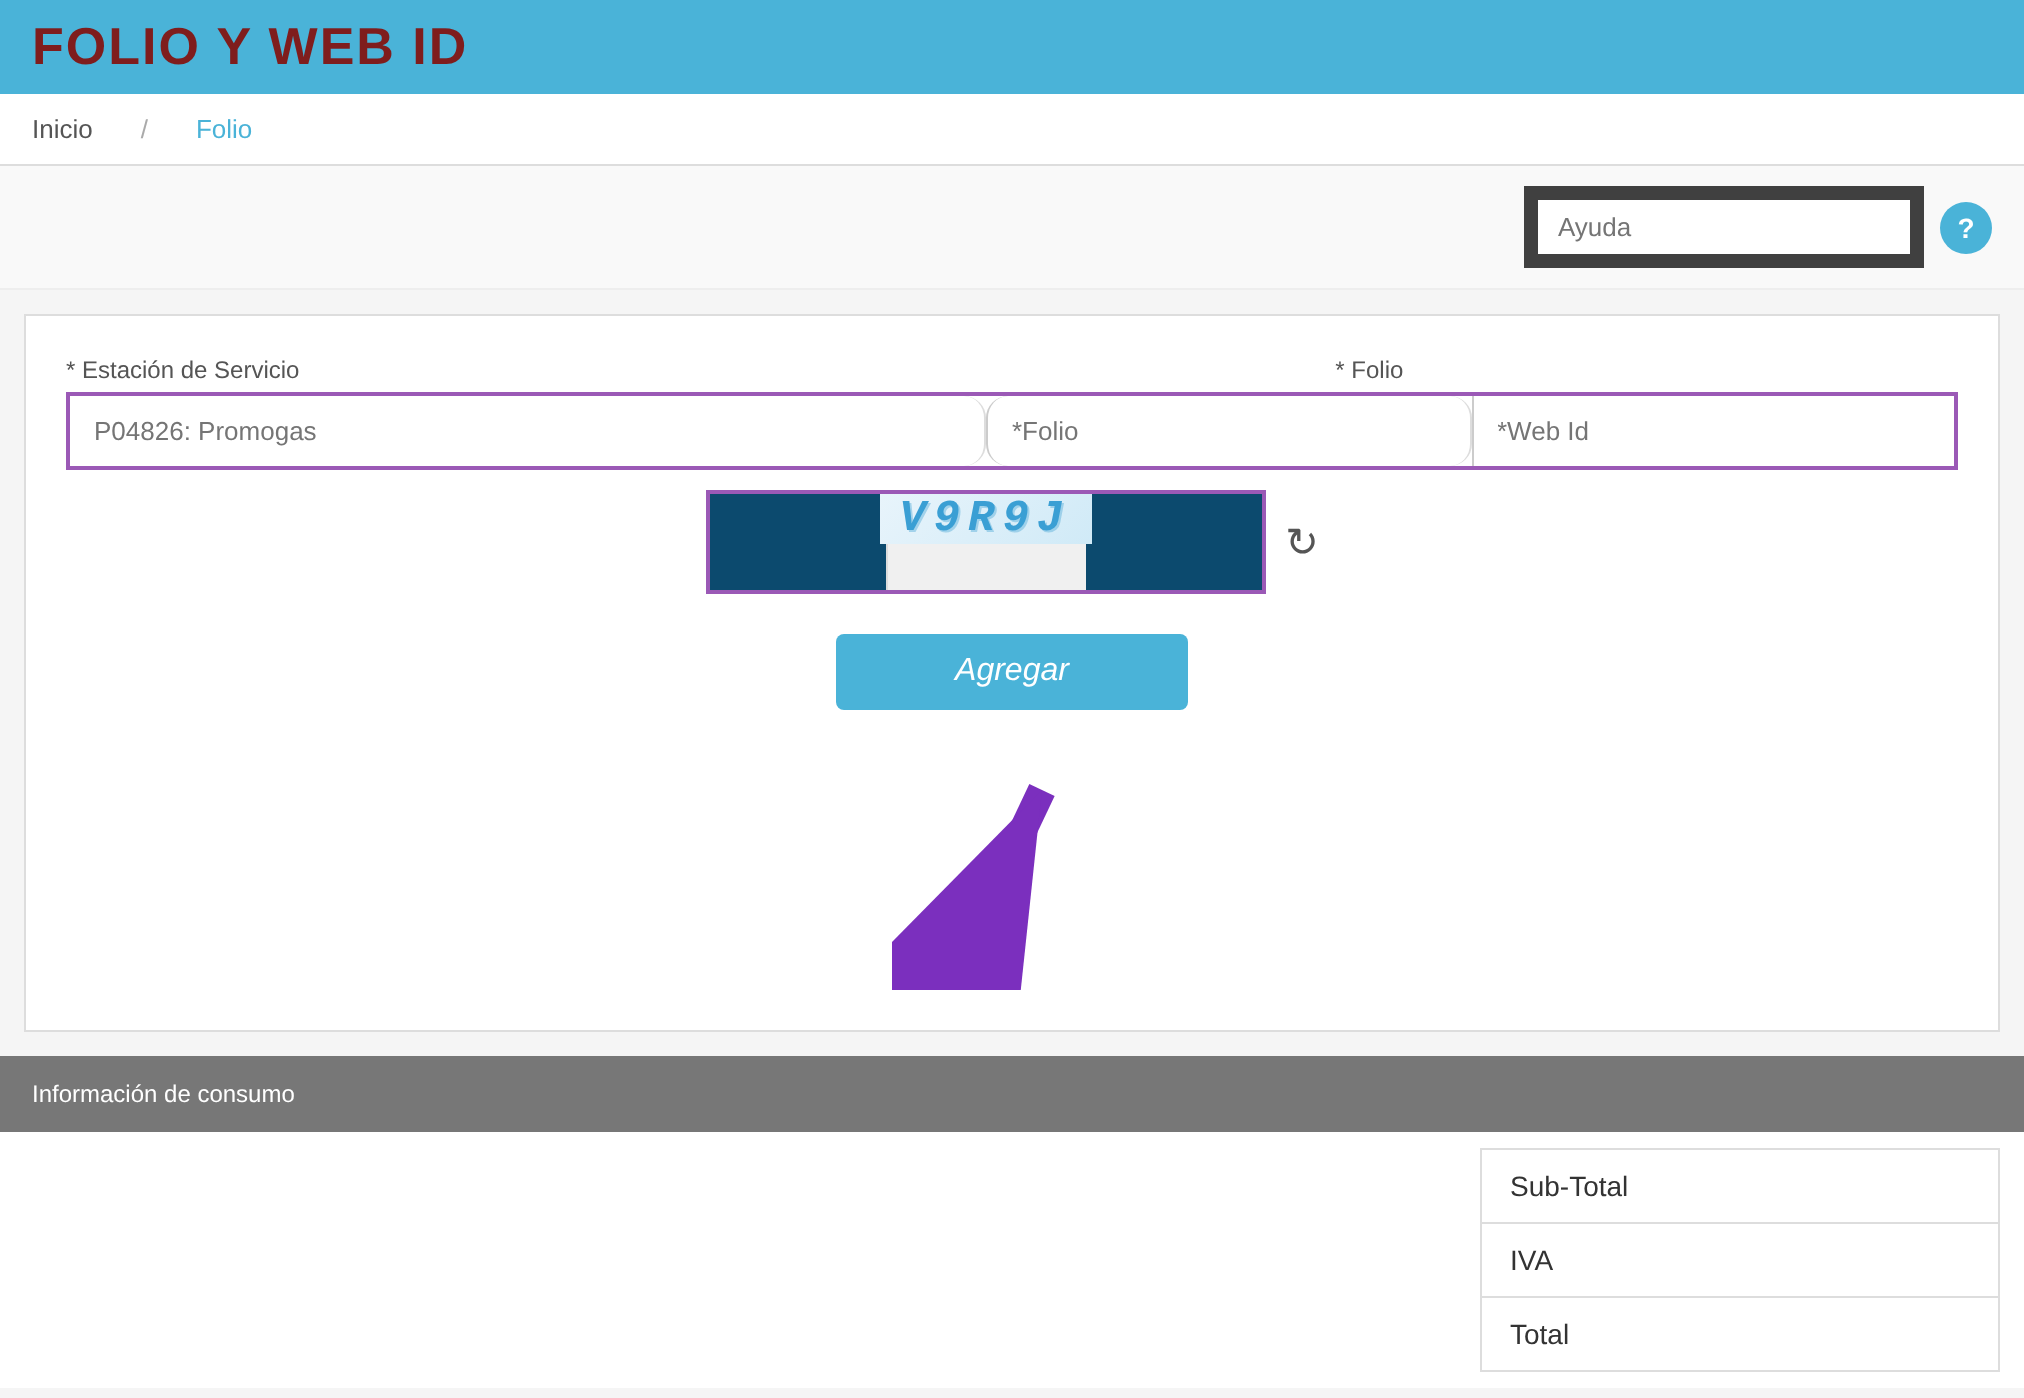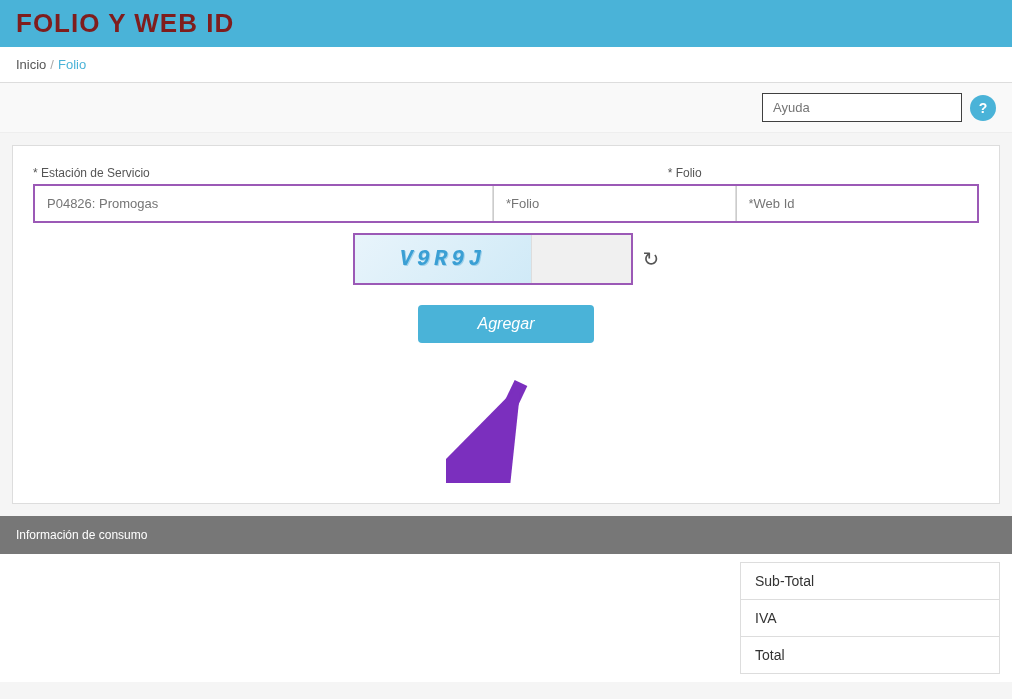--- a/index.html
+++ b/index.html
@@ -19,21 +19,21 @@
       letter-spacing: 1px;
     }
 
     
     .breadcrumb-bar {
       background: white;
       padding: 10px 16px;
       border-bottom: 1px solid #ddd;
       display: flex;
       align-items: center;
-      gap: 4px;
+      gap: 24px;
     }
     .breadcrumb-link {
       color: #555;
       font-size: 13px;
       text-decoration: none;
       cursor: pointer;
     }
     .breadcrumb-link.active {
       color: #4ab3d8;
     }
@@ -46,21 +46,21 @@
     .help-bar {
       background: #f9f9f9;
       padding: 10px 16px;
       display: flex;
       justify-content: flex-end;
       align-items: center;
       gap: 8px;
       border-bottom: 1px solid #eee;
     }
     .help-input {
-      border: 1px solid #404040;
+      border: 7px solid #404040;
       padding: 6px 10px;
       width: 200px;
       font-size: 13px;
       color: #555;
       background: white;
     }
     .help-btn {
       background: #4ab3d8;
       color: white;
       border: none;
@@ -99,20 +99,21 @@
     .form-input {
       border: none;
       padding: 10px 12px;
       font-size: 13px;
       color: #999;
       outline: none;
       width: 100%;
     }
     .form-input:not(:last-child) {
       border-right: 1px solid #ddd;
+      border-radius: 11px;
     }
     .station-input { flex: 3; color: #777; }
     .folio-input { flex: 1.5; border-left: 1px solid #ccc; }
     .webid-input { flex: 1.5; border-left: 1px solid #ccc; }
 
     
     .labels-row {
       display: flex;
       margin-bottom: 4px;
     }
@@ -131,20 +132,21 @@
       margin-top: 10px;
     }
     .captcha-box {
       border: 2px solid #9b59b6;
       display: flex;
       align-items: center;
       width: 280px;
       height: 52px;
       background: #0c4a6e;
       overflow: hidden;
+      flex-direction: column;
     }
     .captcha-image {
       flex: 1;
       height: 100%;
       background: white;
       display: flex;
       align-items: center;
       justify-content: center;
       font-size: 22px;
       font-weight: bold;

